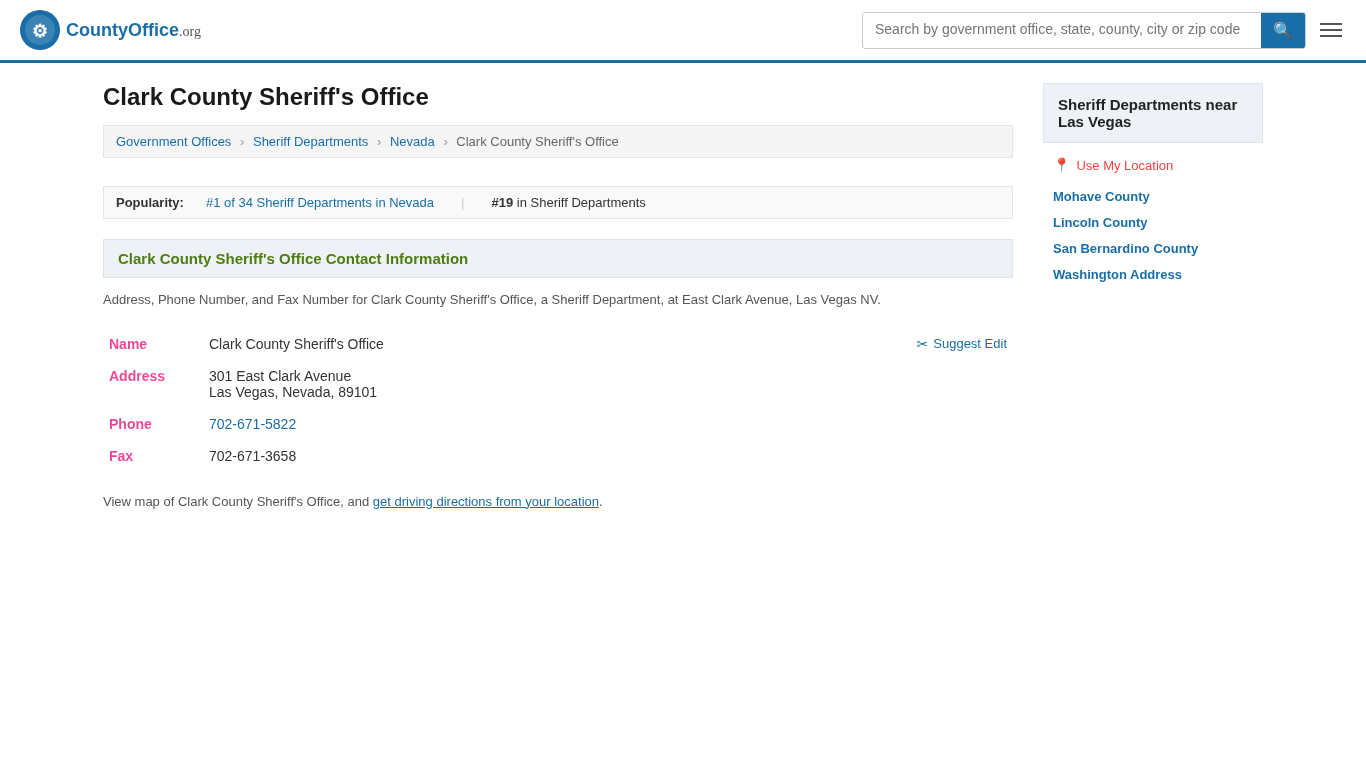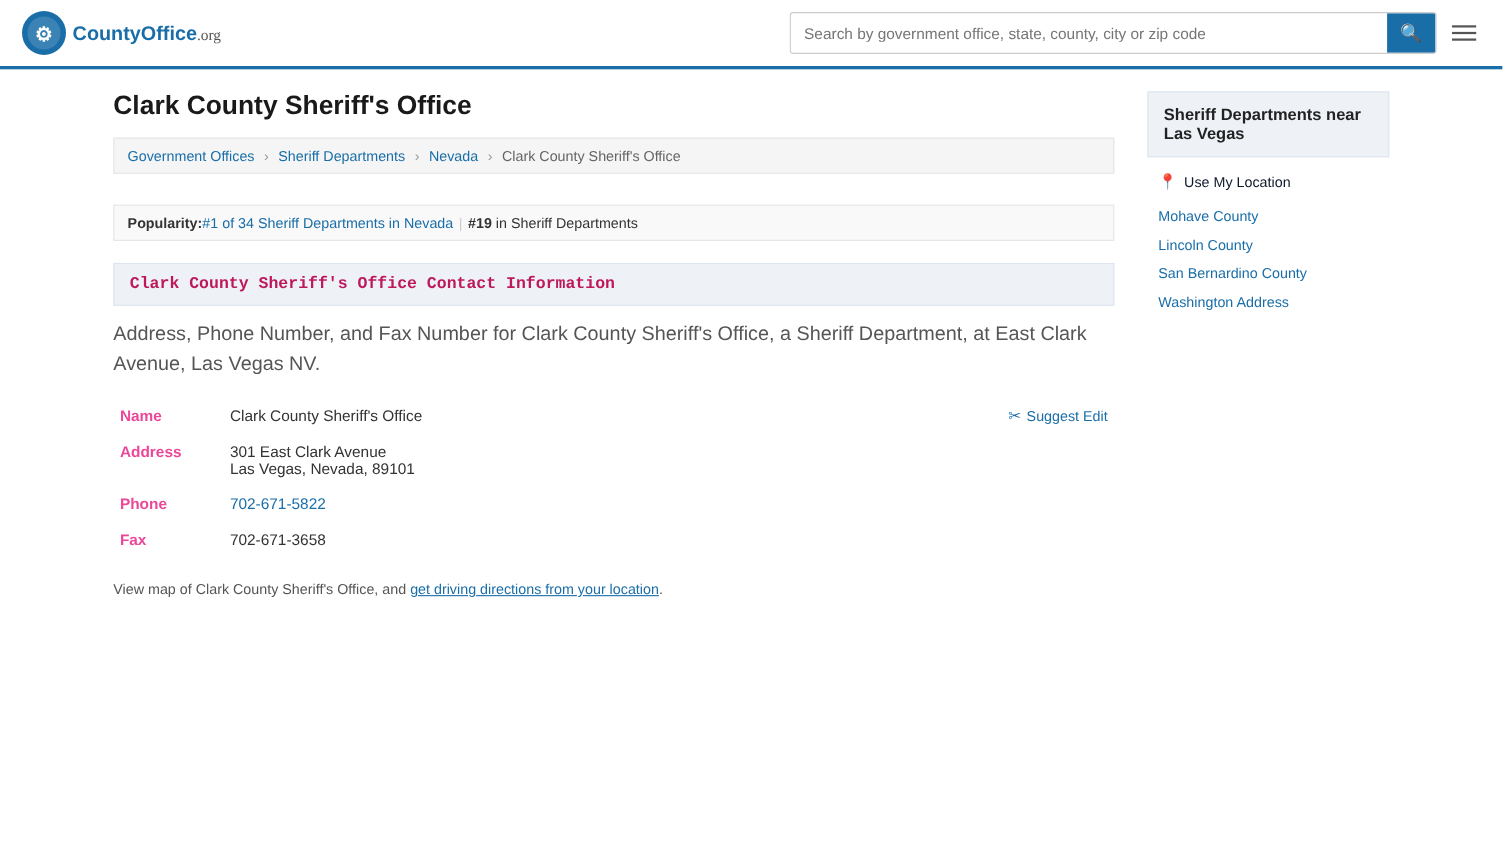--- a/index.html
+++ b/index.html
@@ -23,25 +23,25 @@
       width: 40px;
       height: 40px;
     }
     .header-right {
       display: flex;
       align-items: center;
       gap: 10px;
     }
     .search-bar {
       display: flex;
-      align-items: center;
+      align-items: flex-start;
       border: 1px solid #ccc;
       border-radius: 3px;
       overflow: hidden;
-      width: 588px;
+      width: 444px;
     }
     .search-bar input {
       border: none;
       outline: none;
       padding: 8px 12px;
       font-size: 14px;
       width: 100%;
       color: #999;
     }
     .search-btn {
@@ -110,21 +110,21 @@
     }
     .breadcrumb-sep {
       margin: 0 5px;
       color: #999;
     }
 
     
     .popularity-bar {
       display: flex;
       align-items: flex-start;
-      gap: 0;
+      gap: 22px;
       padding: 8px 12px;
       background: #f9f9f9;
       border: 1px solid #e5e5e5;
       margin-bottom: 20px;
       font-size: 13px;
     }
     .popularity-label {
       font-weight: bold;
       color: #333;
     }
@@ -135,29 +135,28 @@
       color: #ccc;
       margin: 0 5px;
     }
 
     
     .section-header {
       background: #eef2f7;
       padding: 10px 14px;
       font-size: 15px;
       font-weight: bold;
-      color: #be185d;
+      color: #4d7c0f;
       margin-bottom: 12px;
       border: 1px solid #dde4ee;
-      font-family: Liberation Mono, monospace;
     }
 
     
     .description {
-      font-size: 18px;
+      font-size: 13px;
       color: #555;
       margin-bottom: 18px;
       line-height: 1.5;
     }
 
     
     .contact-table {
       width: 100%;
       border-collapse: collapse;
       margin-bottom: 20px;
@@ -227,35 +226,36 @@
       align-items: center;
       gap: 6px;
       padding: 6px 10px;
       margin-bottom: 4px;
     }
     .location-pin {
       color: #555;
       font-size: 14px;
     }
     .sidebar-use-location a {
-      color: #0f172a;
+      color: #ef4444;
       text-decoration: none;
       font-size: 13px;
     }
     .sidebar-list {
       list-style: none;
       padding: 0;
     }
     .sidebar-list li {
       padding: 5px 10px;
     }
     .sidebar-list li a {
       color: #1a6ea8;
       text-decoration: none;
       font-size: 13px;
+      font-weight: bold;
     }
   </style>
 </head>
 <body>
 
 <header class="header">
   <div class="logo-area">
 
     <svg class="logo-icon" viewBox="0 0 40 40" xmlns="http://www.w3.org/2000/svg">
       <circle cx="20" cy="20" r="20" fill="#1a6ea8"></circle>

